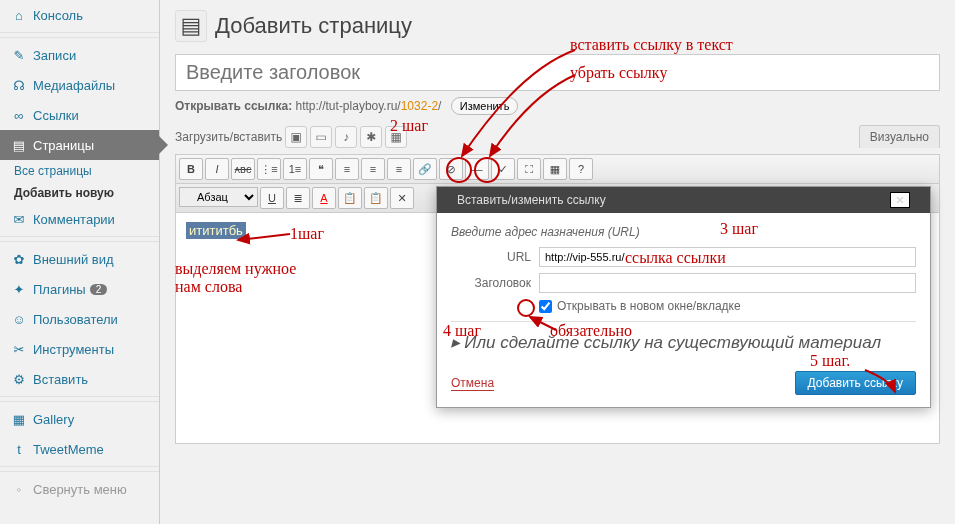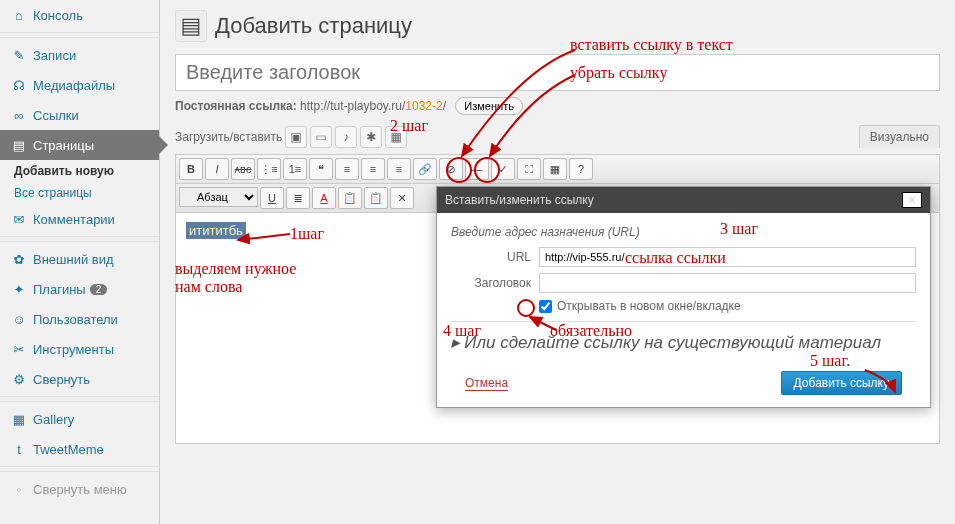--- a/index.html
+++ b/index.html
@@ -32,33 +32,33 @@
 .editor { background: #fff; border: 1px solid #ccc; height: 290px; }
 .toolbar { background: linear-gradient(#f5f5f5,#e8e8e8); border-bottom: 1px solid #ccc; padding: 3px; display: flex; flex-wrap: wrap; gap: 2px; }
 .toolbar.row2 { background: linear-gradient(#eee,#e3e3e3); }
 .tbtn { width: 24px; height: 22px; border: 1px solid #bbb; background: #f8f8f8; border-radius: 2px; font-size: 11px; display: inline-flex; align-items: center; justify-content: center; color: #444; cursor: pointer; }
 .tselect { height: 20px; font-size: 11px; border: 1px solid #bbb; padding: 0 13px; }
 .editor-body { padding: 10px; font-size: 13px; }
 .selected-text { background: #5b7ca3; color: #fef9c3; padding: 1px 3px; }
 
 
 .modal { position: absolute; left: 436px; top: 186px; width: 495px; background: #fff; border: 1px solid #999; box-shadow: 0 3px 12px rgba(0,0,0,.3); padding-bottom: 10px; }
-.modal-header { background: #444; color: #ddd; font-size: 12px; padding: 5px 8px; display: flex; align-items: center; }
+.modal-header { background: #444; color: #ddd; font-size: 12px; padding: 5px 20px; display: flex; align-items: center; }
 .modal-header .spacer { flex: 1; }
 .close-btn { background: #fff; border: 1px solid #000; width: 20px; height: 16px; font-size: 11px; display: flex; align-items: center; justify-content: center; font-weight: bold; }
 .modal-body { padding: 12px 14px 4px; font-size: 12px; color: #666; }
 .modal-body .hint { font-style: italic; margin-bottom: 8px; }
 .form-row { display: flex; align-items: center; margin-bottom: 6px; }
 .form-row label { width: 80px; text-align: right; margin-right: 8px; }
 .form-row input[type=text] { flex: 1; padding: 3px 5px; border: 1px solid #ccc; font-size: 11px; }
 .check-row { display: flex; align-items: center; margin: 6px 0 8px 88px; }
 .check-row input { margin-right: 5px; border: 1px solid #5b7ca3; }
 .modal-sep { border-top: 1px solid #ddd; margin: 6px 0; }
 .expand-row { font-size: 17px; color: #555; font-style: italic; padding: 4px 0; }
-.modal-footer { display: flex; align-items: center; padding: 10px 28px 2px; }
+.modal-footer { display: flex; align-items: center; padding: 10px 14px 2px; }
 .cancel-link { color: #b33; font-size: 12px; border-bottom: 1px solid #b33; cursor: pointer; }
 .add-btn { margin-left: auto; background: linear-gradient(#2e9fd8,#1c7bbd); color: #fff; border: 1px solid #1570ad; padding: 4px 12px; border-radius: 2px; font-size: 12px; }
 
 
 .ann { position: absolute; color: #c00000; font-family: "Times New Roman", serif; font-size: 16px; pointer-events: none; }
 .circle-ann { position: absolute; border: 2px solid #c00000; border-radius: 50%; pointer-events: none; }
 svg.arrows { position: absolute; left: 0; top: 0; width: 955px; height: 524px; pointer-events: none; }
 </style>
 </head>
 <body>
@@ -78,22 +78,22 @@
       <span>Медиафайлы</span>
     </div>
   <div class="menu-item">
       <span class="icon">∞</span>
       <span>Ссылки</span>
     </div>
   <div class="menu-item active">
       <span class="icon">▤</span>
       <span>Страницы</span>
     </div>
+  <div class="submenu-item">Все страницы</div>
   <div class="submenu-item bold">Добавить новую</div>
-  <div class="submenu-item">Все страницы</div>
   <div class="menu-item">
       <span class="icon">✉</span>
       <span>Комментарии</span>
     </div>
   <div class="separator"></div>
   <div class="menu-item">
       <span class="icon">✿</span>
       <span>Внешний вид</span>
     </div>
   <div class="menu-item">
@@ -104,21 +104,21 @@
   <div class="menu-item">
       <span class="icon">☺</span>
       <span>Пользователи</span>
     </div>
   <div class="menu-item">
       <span class="icon">✂</span>
       <span>Инструменты</span>
     </div>
   <div class="menu-item">
       <span class="icon">⚙</span>
-      <span>Свернуть</span>
+      <span>Вставить</span>
     </div>
   <div class="separator"></div>
   <div class="menu-item">
       <span class="icon">▦</span>
       <span>Gallery</span>
     </div>
   <div class="menu-item">
       <span class="icon">t</span>
       <span>TweetMeme</span>
     </div>
@@ -129,21 +129,21 @@
     </div>
 </div>
 
 <div class="main">
   <div class="page-title">
     <span class="icon">▤</span>
     <span>Добавить страницу</span>
   </div>
   <input class="title-input" placeholder="Введите заголовок" style="">
   <div class="permalink">
-    <b>Постоянная ссылка:</b>
+    <b>Открывать ссылка:</b>
     <span>http://tut-playboy.ru/</span><span class="orange">1032-2</span><span>/</span>
     <button>Изменить</button>
   </div>
 
   <div class="upload-row">
     <span>Загрузить/вставить</span>
     <span class="ubtn">▣</span>
     <span class="ubtn">▭</span>
     <span class="ubtn">♪</span>
     <span class="ubtn">✱</span>

